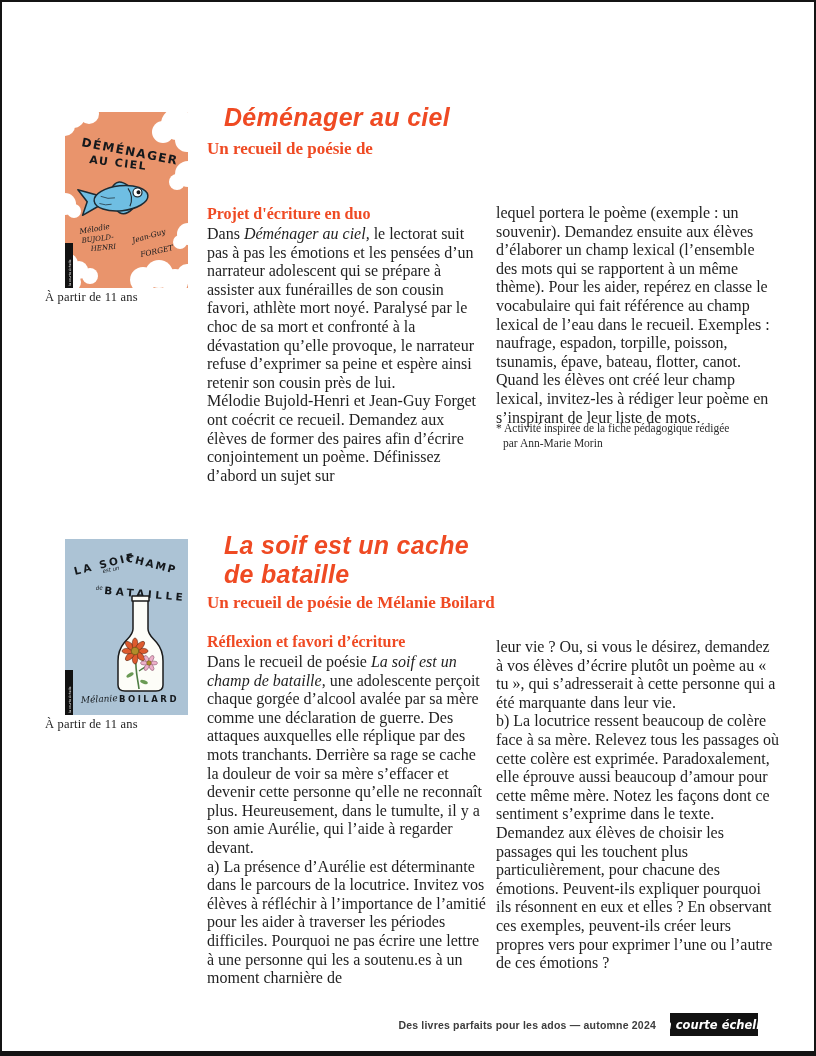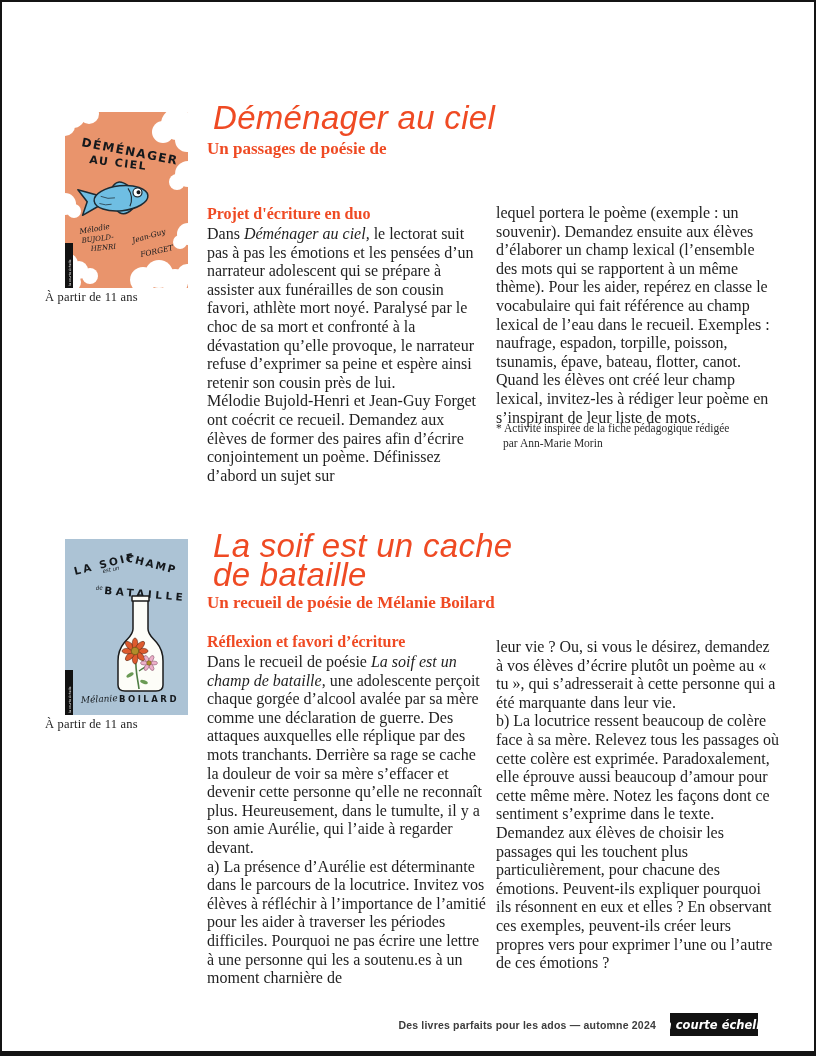--- a/index.html
+++ b/index.html
@@ -9,23 +9,23 @@
     position:relative;width:816px;height:1056px;box-sizing:border-box;
     background:#ffffff;border:2px solid #141414;border-bottom-width:5px;overflow:hidden;
     color:#1f1f1f;
   }
   
   .cover{position:absolute;left:63px;top:110px;width:123px;height:176px;}
   .cover svg{display:block;width:123px;height:176px;}
   .age-note{position:absolute;left:43px;width:163px;text-align:left;
     font-size:12.5px;color:#222;letter-spacing:.2px;}
   
-  .book-title{position:absolute;left:211px;color:var(--accent);
-    font-family:"Liberation Sans",sans-serif;font-style:italic;font-weight:400;
-    font-size:33px;line-height:29px;letter-spacing:.3px;}
+  .book-title{position:absolute;left:222px;color:var(--accent);
+    font-family:"Liberation Sans",sans-serif;font-style:italic;font-weight:700;
+    font-size:25px;line-height:29px;letter-spacing:.3px;}
   .book-subtitle{position:absolute;left:205px;color:var(--accent);
     font-weight:bold;font-size:17px;line-height:20.5px;}
   .section-heading{position:absolute;left:205px;color:var(--accent);
     font-weight:bold;font-size:16px;line-height:19px;}
   
   .col{position:absolute;font-size:16px;line-height:18.6px;color:#1f1f1f;}
   .col p{margin:0;}
   .col p + p{}
   .col em{font-style:italic;}
   .col-left{left:205px;width:281px;}
@@ -95,21 +95,21 @@
       <g>
         <rect x="0" y="131" width="8" height="45" fill="#121212"></rect>
         <text transform="rotate(-90)" x="-174" y="5.5" font-size="3.2" fill="#ffffff" font-family="DejaVu Sans, sans-serif">la courte échelle</text>
       </g>
     </svg>
   </div>
   <div class="age-note" style="top:288px">À partir de 11 ans</div>
 
   <div class="book-title" style="top:101px">Déménager au ciel</div>
   <div class="book-subtitle" style="top:137px">
-    <div>Un passages de poésie de</div>
+    <div>Un recueil de poésie de</div>
   </div>
 
   <div class="section-heading" style="top:202px">Projet d'écriture en duo</div>
 
   <div class="col col-left" style="top:223px">
       <p><span>Dans </span><em>Déménager au ciel,</em><span> le lectorat suit pas à pas les émotions et les pensées d’un narrateur adolescent qui se prépare à assister aux funérailles de son cousin favori, athlète mort noyé. Paralysé par le choc de sa mort et confronté à la dévastation qu’elle provoque, le narrateur refuse d’exprimer sa peine et espère ainsi retenir son cousin près de lui.</span></p>
       <p><span>Mélodie Bujold-Henri et Jean-Guy Forget ont coécrit ce recueil. Demandez aux élèves de former des paires afin d’écrire conjointement un poème. Définissez d’abord un sujet sur</span></p>
     </div>
 
   <div class="col col-right" style="top:202px">

